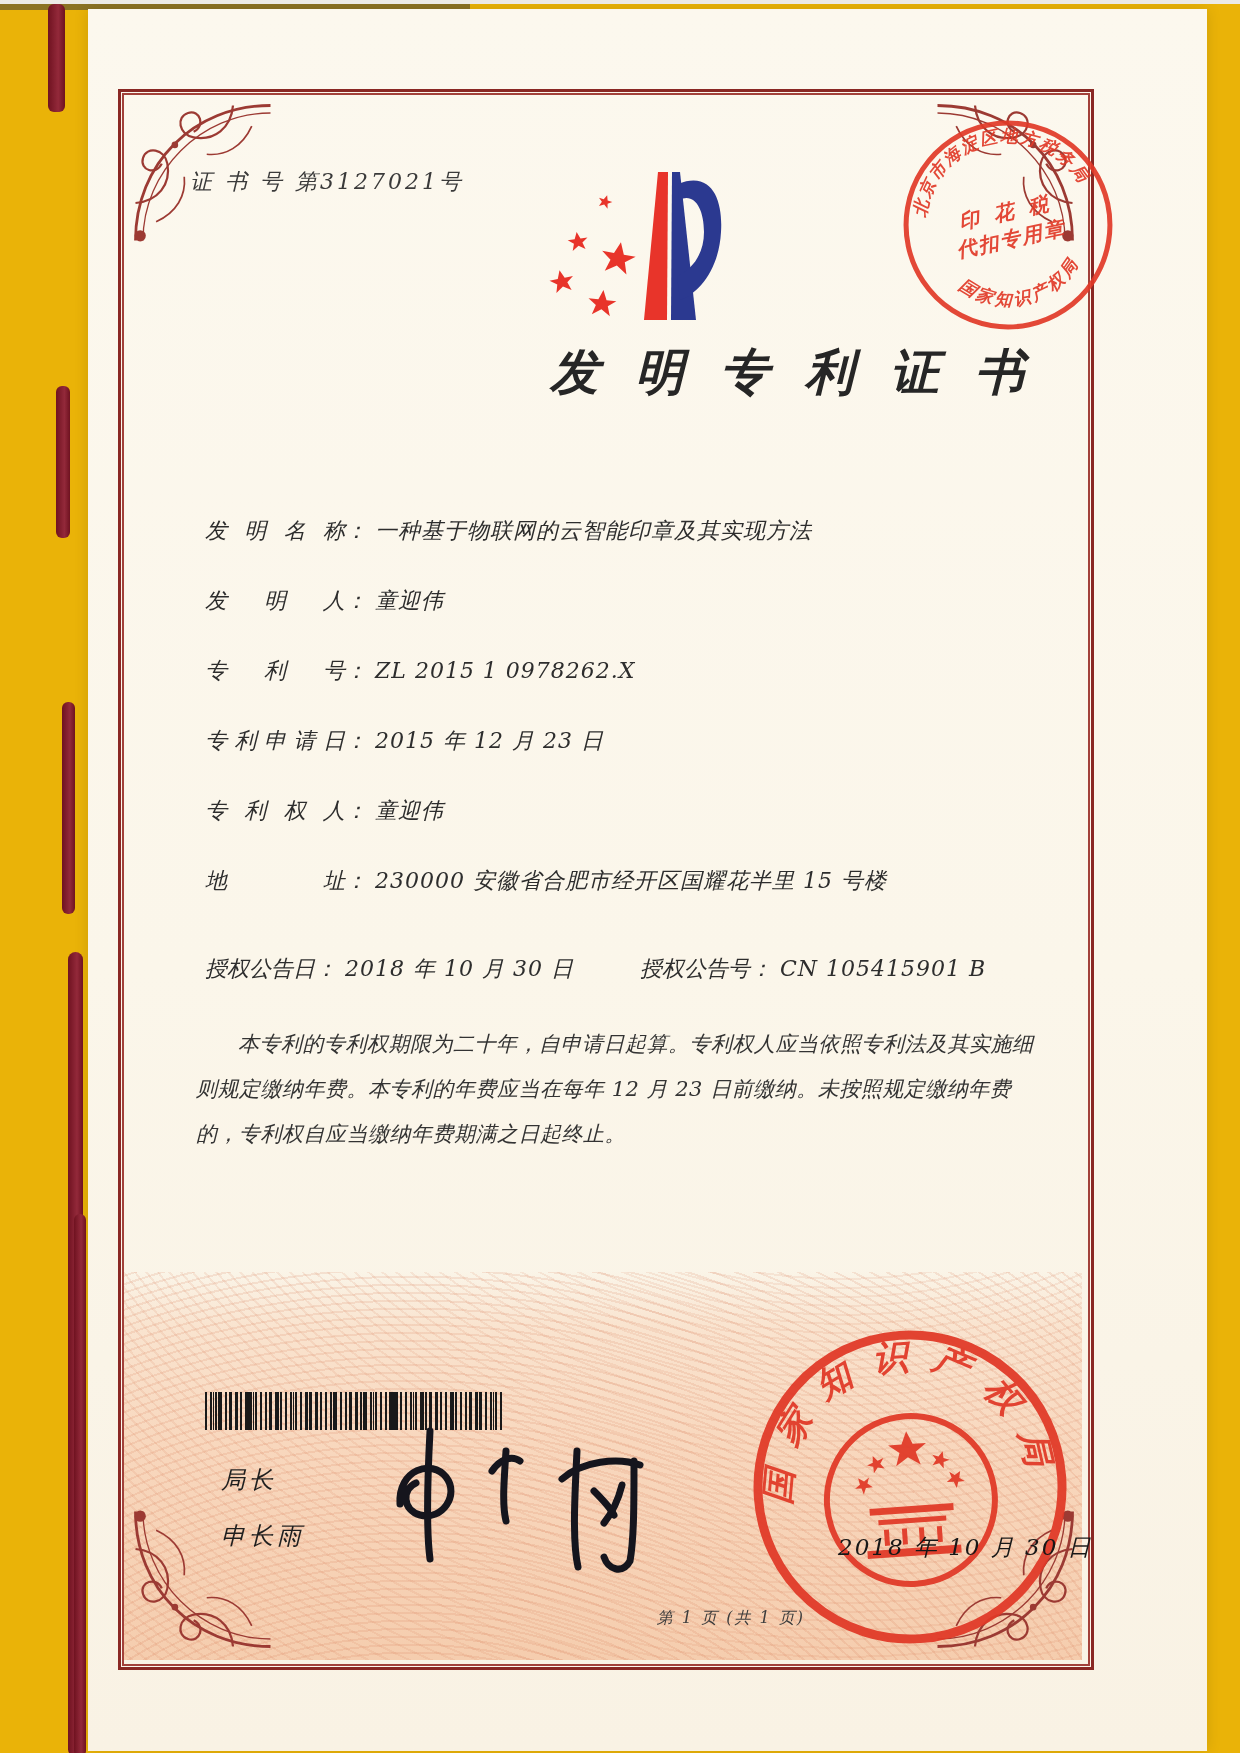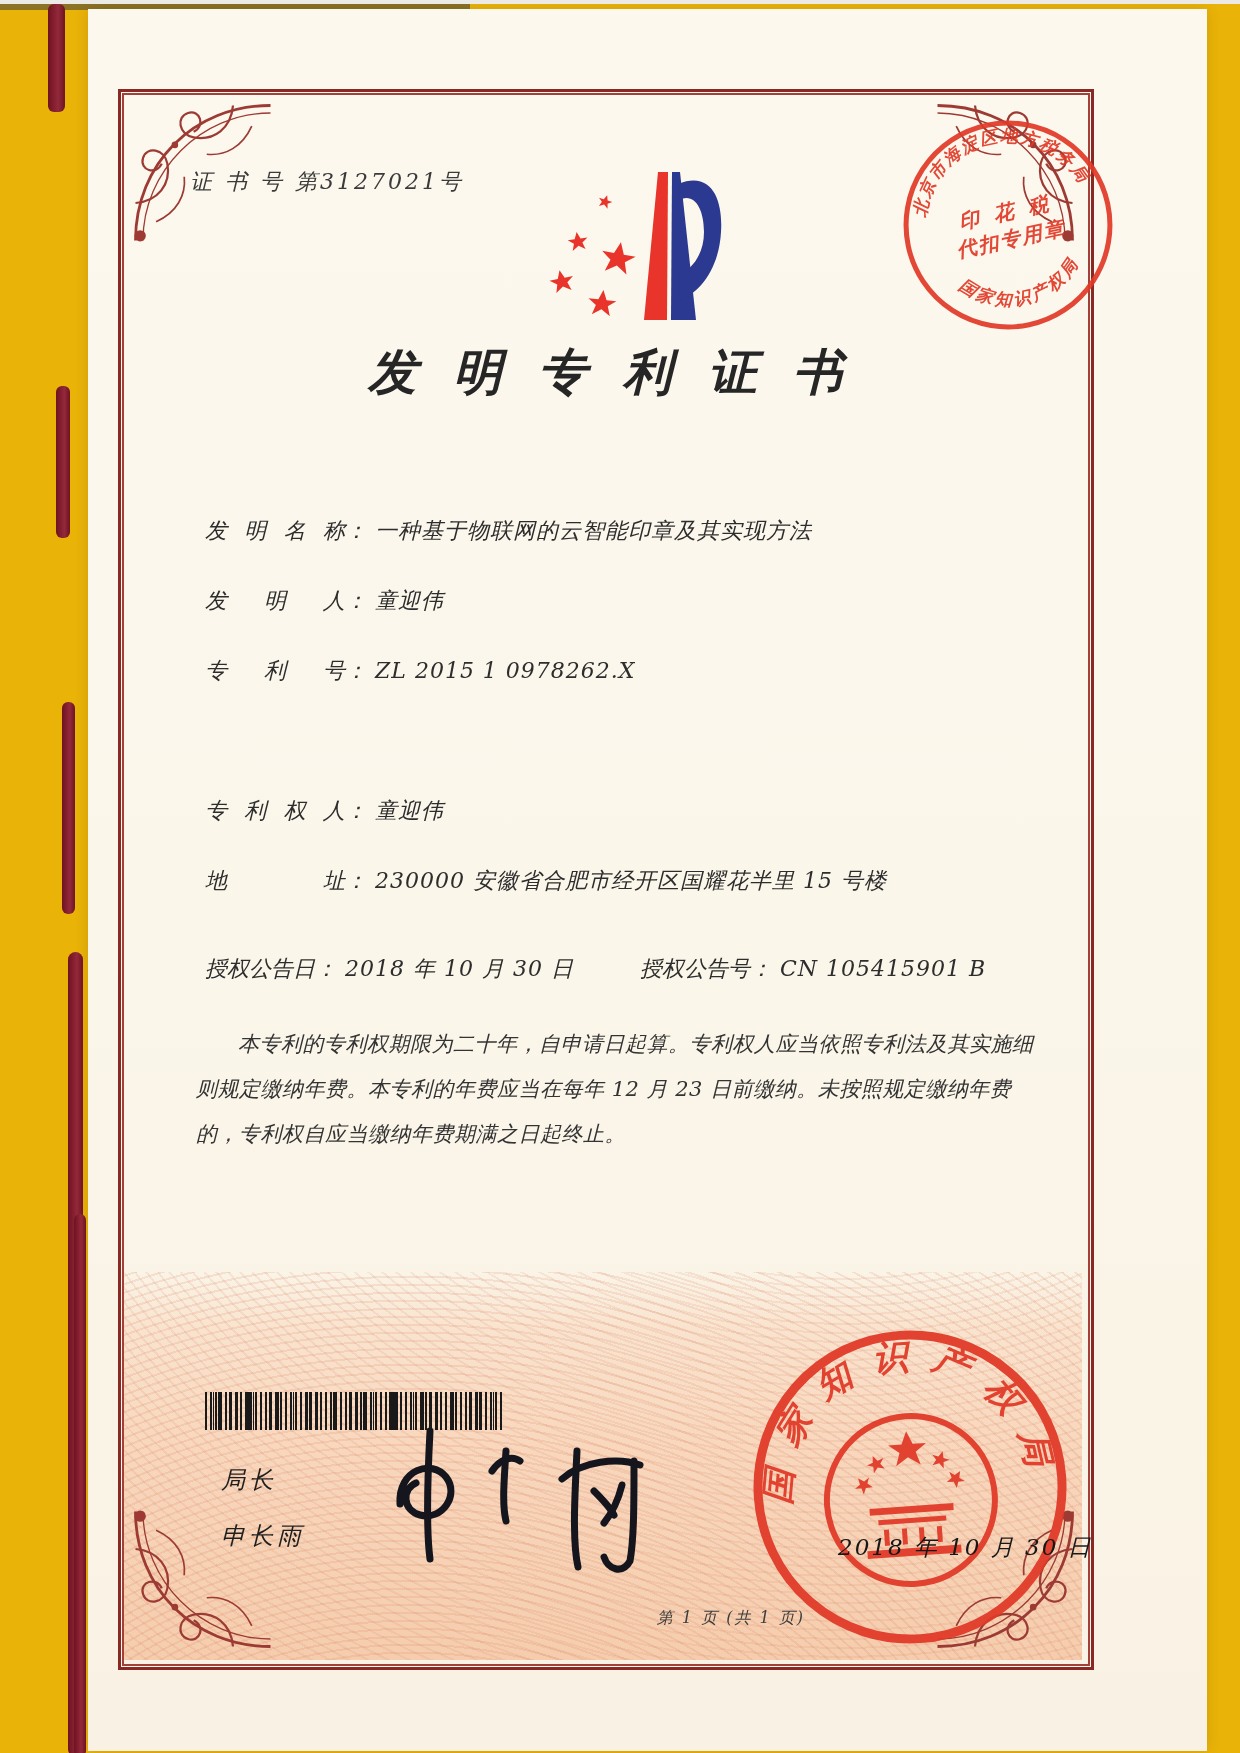--- a/index.html
+++ b/index.html
@@ -27,21 +27,21 @@
 
   
   .band{position:absolute;left:124px;top:1268px;width:958px;height:388px;
         background:
           repeating-radial-gradient(circle at 30% 220%, rgba(214,120,84,.16) 0 2px, rgba(255,255,255,0) 2px 8px),
           repeating-radial-gradient(circle at 75% -140%, rgba(214,120,84,.13) 0 2px, rgba(255,255,255,0) 2px 9px),
           linear-gradient(180deg, rgba(250,232,214,0) 0%, rgba(249,222,199,.75) 14%, #f8d7bd 45%, #f5cdae 100%);}
 
   .cert-no{position:absolute;left:190px;top:163px;font-size:22px;color:#3a3a3a;letter-spacing:3px;}
   .logo{position:absolute;left:508px;top:158px;width:215px;height:165px;}
-  .title{position:absolute;left:150px;top:336px;width:910px;text-align:center;
+  .title{position:absolute;left:150px;top:336px;width:910px;text-align:right;
          font-size:49px;font-weight:700;color:#262626;letter-spacing:36px;padding-left:36px;box-sizing:border-box;}
 
   .field-row{position:absolute;left:205px;font-size:22px;color:#2d2d2d;white-space:nowrap;}
   .f-label{display:inline-block;width:140px;text-align:justify;text-align-last:justify;}
   .f-colon{display:inline-block;margin-right:8px;}
   .f-value{letter-spacing:1px;text-align:right;}
   .row-0{top:512px;} .row-1{top:582px;} .row-2{top:652px;}
   .row-3{top:722px;} .row-4{top:792px;} .row-5{top:862px;}
   .grant-row{top:950px;}
   .grant2{position:absolute;left:435px;top:0;}
@@ -149,20 +149,23 @@
   <div class="title">发明专利证书</div>
 
   <div class="field-row row-0">
     <span class="f-label">发明名称</span><span class="f-colon">：</span><span class="f-value">一种基于物联网的云智能印章及其实现方法</span>
   </div>
   <div class="field-row row-1">
     <span class="f-label">发明人</span><span class="f-colon">：</span><span class="f-value">童迎伟</span>
   </div>
   <div class="field-row row-2">
     <span class="f-label">专利号</span><span class="f-colon">：</span><span class="f-value">ZL 2015 1 0978262.X</span>
+  </div>
+  <div class="field-row row-3">
+    <span class="f-label">专利申请日</span><span class="f-colon">：</span><span class="f-value">2015 年 12 月 23 日</span>
   </div>
   <div class="field-row row-4">
     <span class="f-label">专利权人</span><span class="f-colon">：</span><span class="f-value">童迎伟</span>
   </div>
   <div class="field-row row-5">
     <span class="f-label">地址</span><span class="f-colon">：</span><span class="f-value">230000 安徽省合肥市经开区国耀花半里 15 号楼</span>
   </div>
 
   <div class="field-row grant-row">
     <span>授权公告日</span><span class="f-colon">：</span><span class="f-value">2018 年 10 月 30 日</span>

